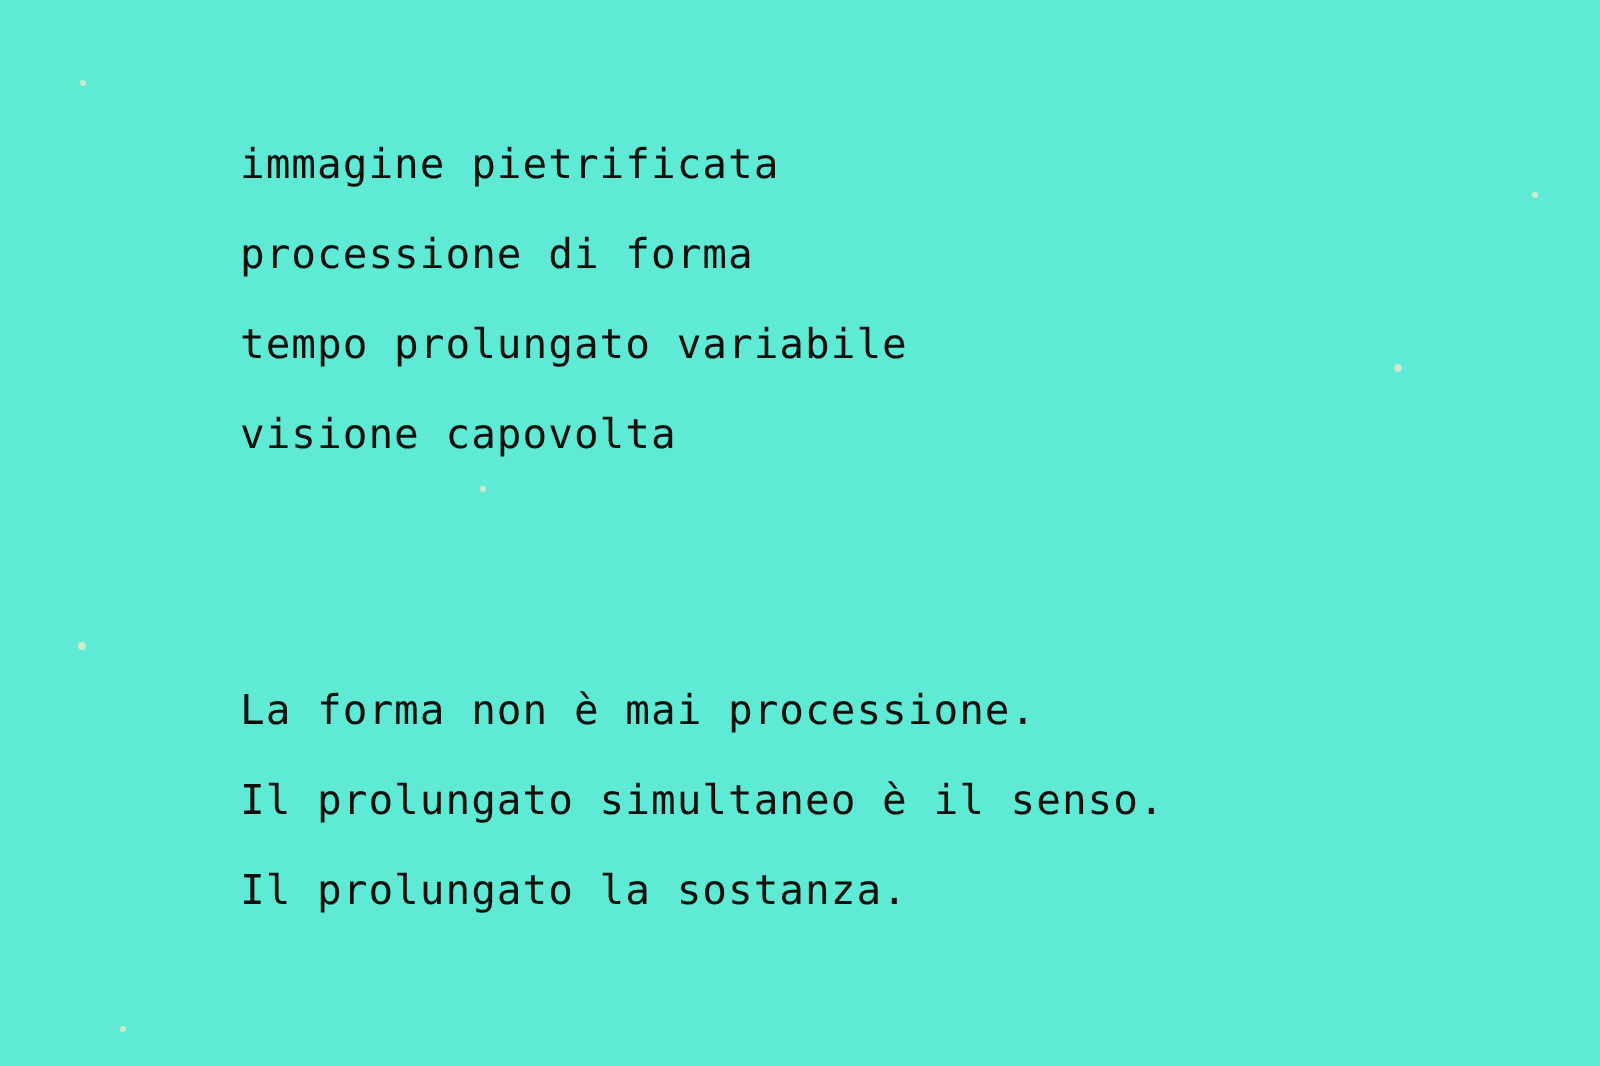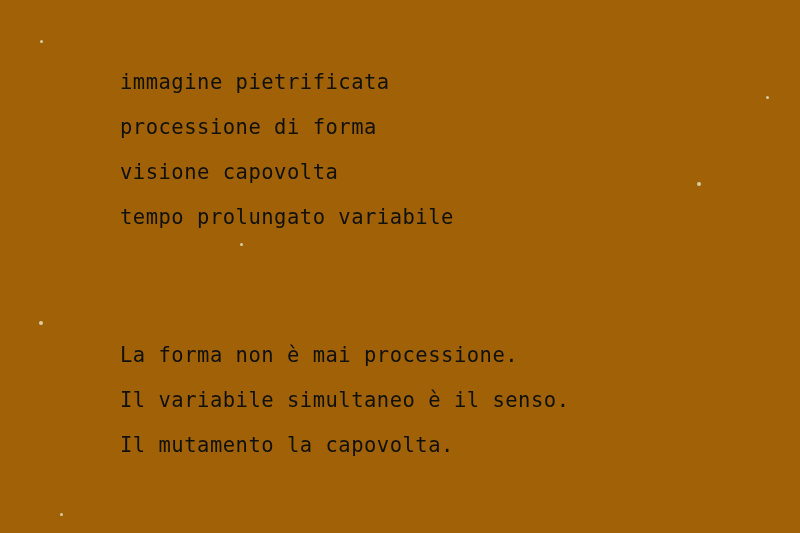--- a/index.html
+++ b/index.html
@@ -10,21 +10,21 @@
     width: 800px;
     height: 533px;
     background: #f8f8e0;
     font-family: "DejaVu Sans Mono", monospace;
     overflow: hidden;
   }
   .page {
     position: relative;
     width: 800px;
     height: 533px;
-    background: #a16207;
+    background: #5eead4;
     box-sizing: border-box;
   }
   .stanza {
     position: absolute;
     left: 120px;
   }
   .stanza-one { top: 60px; }
   .stanza-two { top: 333px; }
   .poem-line {
     font-size: 20.5px;
@@ -49,23 +49,23 @@
   <div class="speck" style="left:40px; top:40px; width:3px; height:3px;"></div>
   <div class="speck" style="left:697px; top:182px; width:4px; height:4px;"></div>
   <div class="speck" style="left:240px; top:243px; width:3px; height:3px;"></div>
   <div class="speck" style="left:39px; top:321px; width:4px; height:4px;"></div>
   <div class="speck" style="left:60px; top:513px; width:3px; height:3px;"></div>
   <div class="speck" style="left:766px; top:96px; width:3px; height:3px;"></div>
 
   <div class="stanza stanza-one">
     <div class="poem-line">immagine pietrificata</div>
     <div class="poem-line">processione di forma</div>
+    <div class="poem-line">tempo prolungato variabile</div>
     <div class="poem-line">visione capovolta</div>
-    <div class="poem-line">tempo prolungato variabile</div>
   </div>
 
   <div class="stanza stanza-two">
     <div class="poem-line">La forma non è mai processione.</div>
-    <div class="poem-line">Il variabile simultaneo è il senso.</div>
-    <div class="poem-line">Il mutamento la capovolta.</div>
+    <div class="poem-line">Il prolungato simultaneo è il senso.</div>
+    <div class="poem-line">Il prolungato la sostanza.</div>
   </div>
 
 </div>
 
 </body></html>

